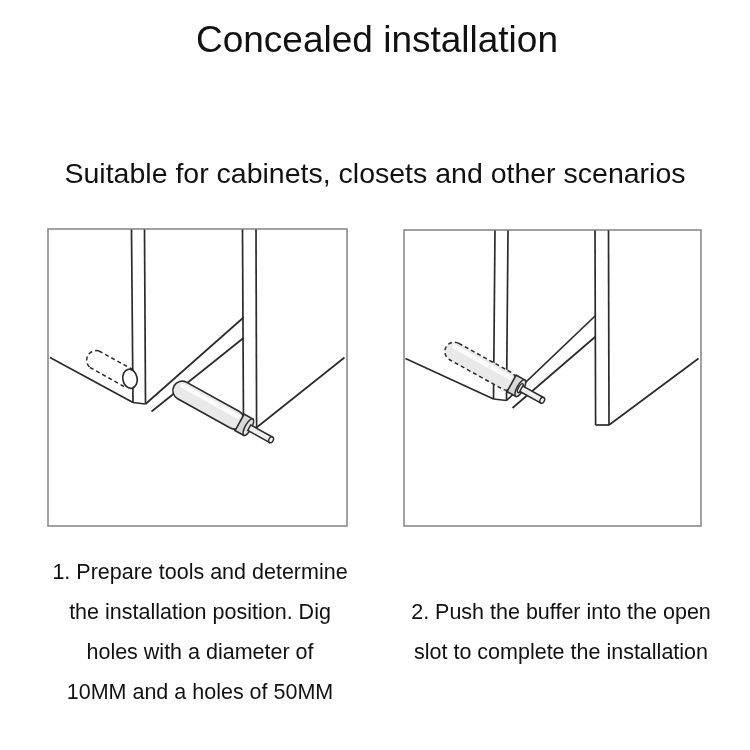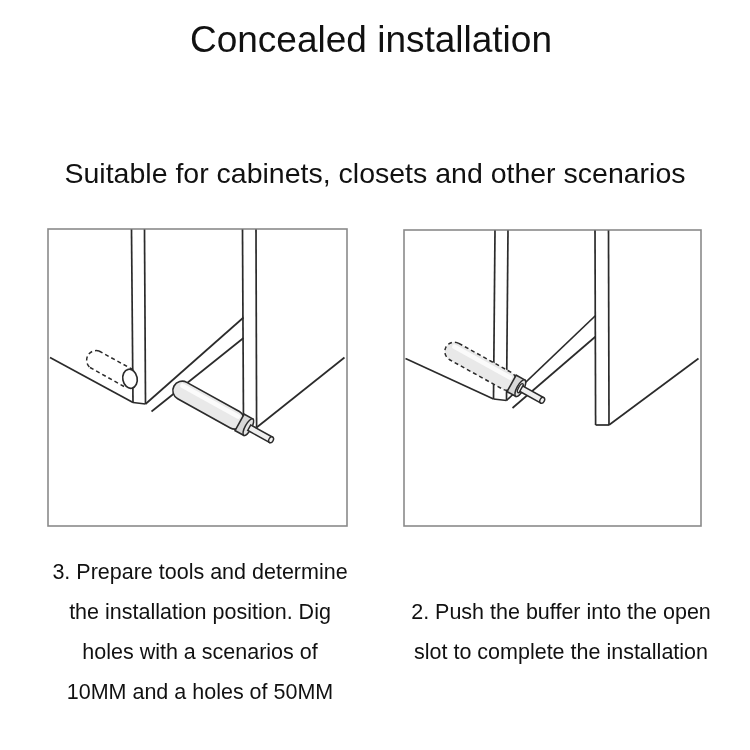--- a/index.html
+++ b/index.html
@@ -18,21 +18,21 @@
   }
   .page {
     position: relative;
     width: 750px;
     height: 750px;
   }
 
   
   .title {
     position: absolute;
-    left: 10px;
+    left: 16px;
     top: 18px;
     width: 722px;
     text-align: center;
     font-size: 37px;
     line-height: 44px;
     font-weight: 400;
     letter-spacing: 0px;
     color: #111111;
     white-space: nowrap;
   }
@@ -161,23 +161,23 @@
         <ellipse cx="85" cy="0" rx="3.4" ry="9.4" fill="#e4e4e4" stroke="#2b2b2b" stroke-width="1.5"></ellipse>
         <ellipse cx="85" cy="0" rx="1.8" ry="5.0" fill="#f2f2f2" stroke="#2b2b2b" stroke-width="1.3"></ellipse>
 
         <rect x="86" y="-3.1" width="24" height="6.2" fill="#efefef" stroke="#2b2b2b" stroke-width="1.5"></rect>
         <ellipse cx="110" cy="0" rx="2.2" ry="3.1" fill="#f4f4f4" stroke="#2b2b2b" stroke-width="1.4"></ellipse>
       </g>
     </svg>
   </div>
 
   <div class="caption" id="caption-left">
-    <span class="cline">3. Prepare tools and determine</span>
+    <span class="cline">1. Prepare tools and determine</span>
     <span class="cline">the installation position. Dig</span>
-    <span class="cline">holes with a scenarios of</span>
+    <span class="cline">holes with a diameter of</span>
     <span class="cline">10MM and a holes of 50MM</span>
   </div>
 
   <div class="caption" id="caption-right">
     <span class="cline">2. Push the buffer into the open</span>
     <span class="cline">slot to complete the installation</span>
   </div>
 
 </div>
 

